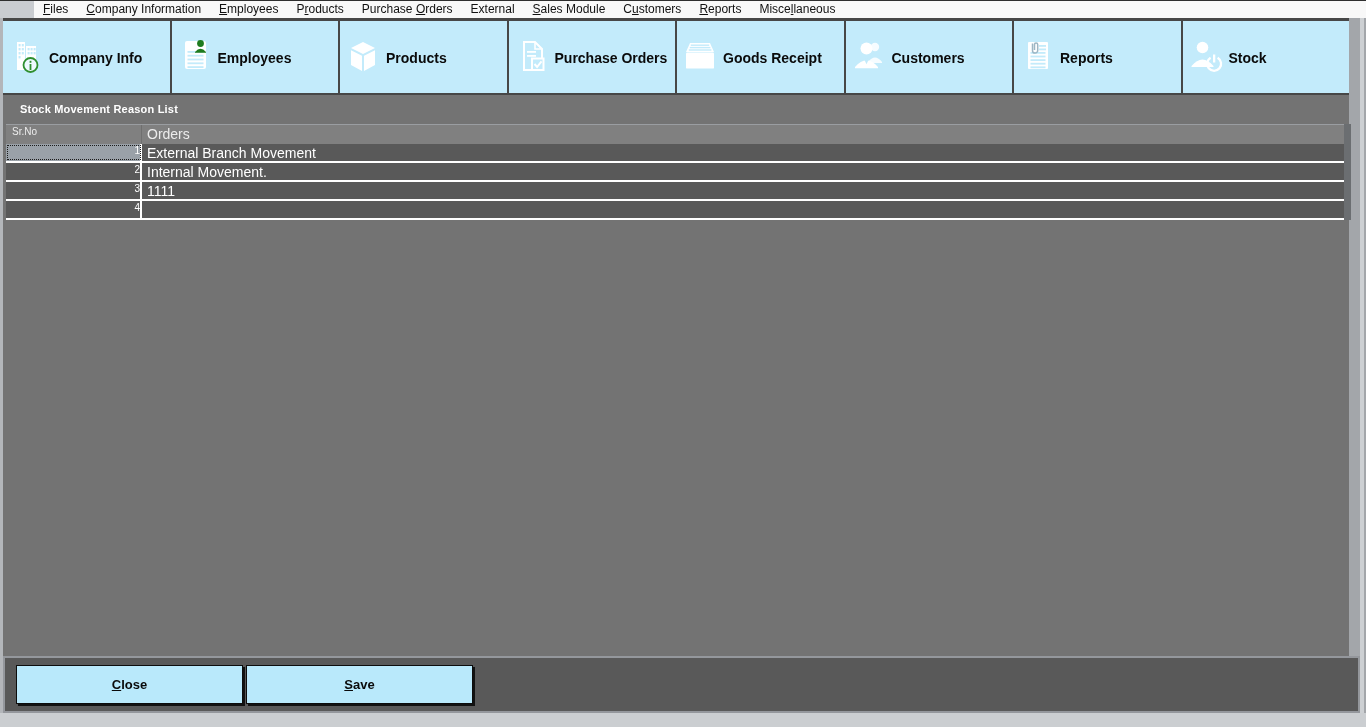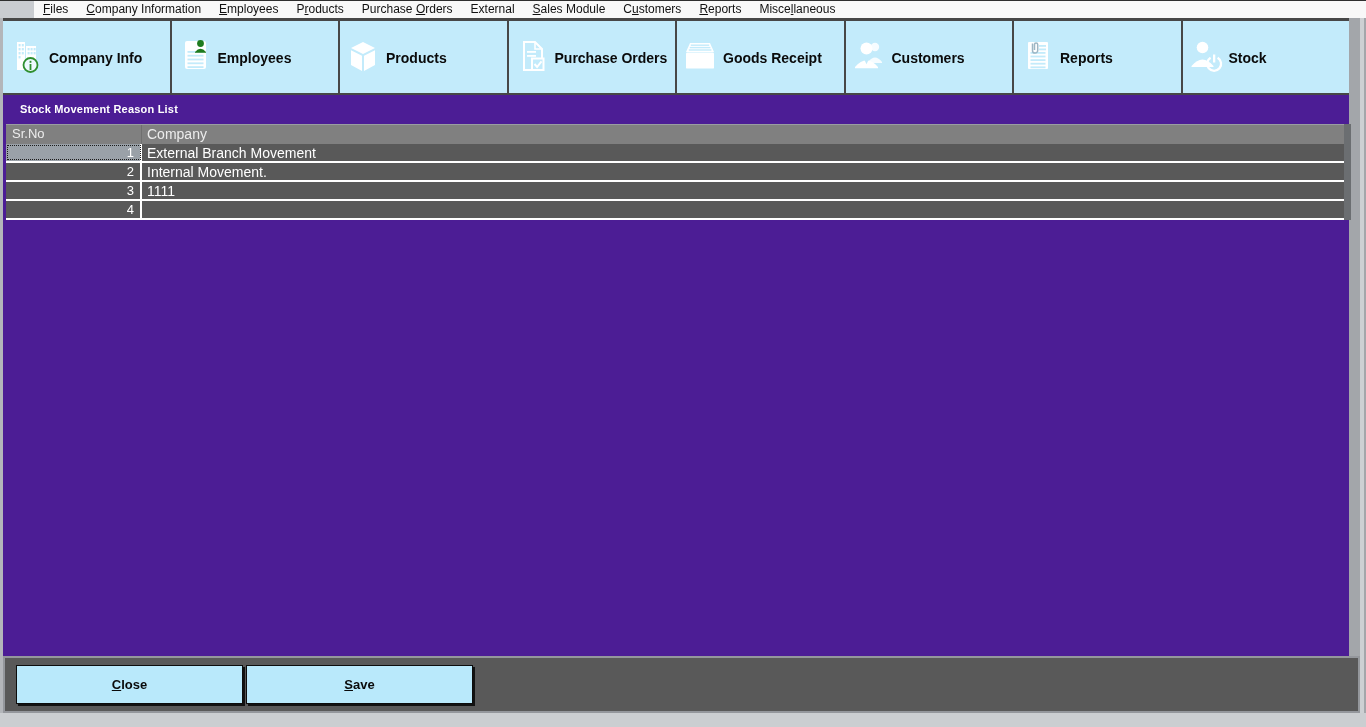--- a/index.html
+++ b/index.html
@@ -23,32 +23,32 @@
   
   .toolbar-frame { position:absolute; left:0; top:18px; width:1349px; height:77px;
                    background:#474747; padding:3px 0 2px 3px; }
   .toolbar { display:flex; height:72px; gap:2px; }
   .tb-btn { flex:1 1 0; background:#c3ebfb; display:flex; flex-direction:row;
             align-items:center; justify-content:flex-start; cursor:pointer; }
   .tb-icon { height:46px; display:flex; align-items:center; justify-content:center; margin-top:3px; }
   .tb-label { font-size:14px; font-weight:bold; color:#0a0a0a; margin-top:1px; }
 
   
-  .main-panel { position:absolute; left:3px; top:95px; width:1346px; height:561px; background:#4c1d95; }
+  .main-panel { position:absolute; left:3px; top:95px; width:1346px; height:561px; background:#737373; }
   .panel-title { position:absolute; left:17px; top:8px; color:#ffffff; font-size:11px; font-weight:bold; letter-spacing:0.2px; }
 
   
   .grid { position:absolute; left:3px; top:29px; width:1338px; border-top:1px solid #9a9da1; }
   .grid-strip { position:absolute; left:1341px; top:29px; width:7px; height:96px; background:#6b6e71; }
   .g-row { display:flex; width:100%; }
   .g-head { background:#808080; height:19px; }
   .g-head .c-sr { border-right:1px solid #6f6f6f; color:#ececec; }
   .g-head .c-reason { color:#ececec; }
   .g-data { background:#595959; height:19px; border-bottom:2px solid #ffffff; }
-  .c-sr { width:136px; flex:0 0 136px; font-size:13px; color:#ffffff; padding:1px 6px 0 6px; overflow:hidden; white-space:nowrap; }
+  .c-sr { width:136px; flex:0 0 136px; font-size:10px; color:#ffffff; padding:1px 0 0 6px; overflow:hidden; white-space:nowrap; }
   .g-data .c-sr { text-align:right; border-right:2px solid #ffffff; }
   .c-reason { flex:1 1 auto; font-size:14px; color:#ffffff; padding:1px 0 0 5px; overflow:hidden; white-space:nowrap; }
   .c-sr.sel { background:#9aa1a8; outline:1px dotted #1b1b1b; outline-offset:-2px; }
 
   
   .bottombar { position:absolute; left:3px; top:656px; width:1357px; height:57px;
                background:#595959; border:2px solid #94979c; }
   .foot-btn { position:absolute; top:7px; width:227px; height:39px; background:#b9e9fb;
               border:1px solid #0d0d0d; box-shadow:2px 2px 0 rgba(10,10,10,0.9);
               font-family:"Liberation Sans", sans-serif; font-size:13px; font-weight:600;
@@ -214,21 +214,21 @@
     <div class="inner"></div>
   </div>
 <div class="win-bottom"></div>
 
 <div class="main-panel">
   <div class="panel-title">Stock Movement Reason List</div>
 
   <div class="grid">
     <div class="g-row g-head">
       <div class="c-sr">Sr.No</div>
-      <div class="c-reason">Company</div>
+      <div class="c-reason">Orders</div>
     </div>
     <div id="grid-body">
         <div class="g-row g-data">
           <div class="c-sr sel">1</div>
           <div class="c-reason">External Branch Movement</div>
         </div>
         <div class="g-row g-data">
           <div class="c-sr">2</div>
           <div class="c-reason">Internal Movement.</div>
         </div>

